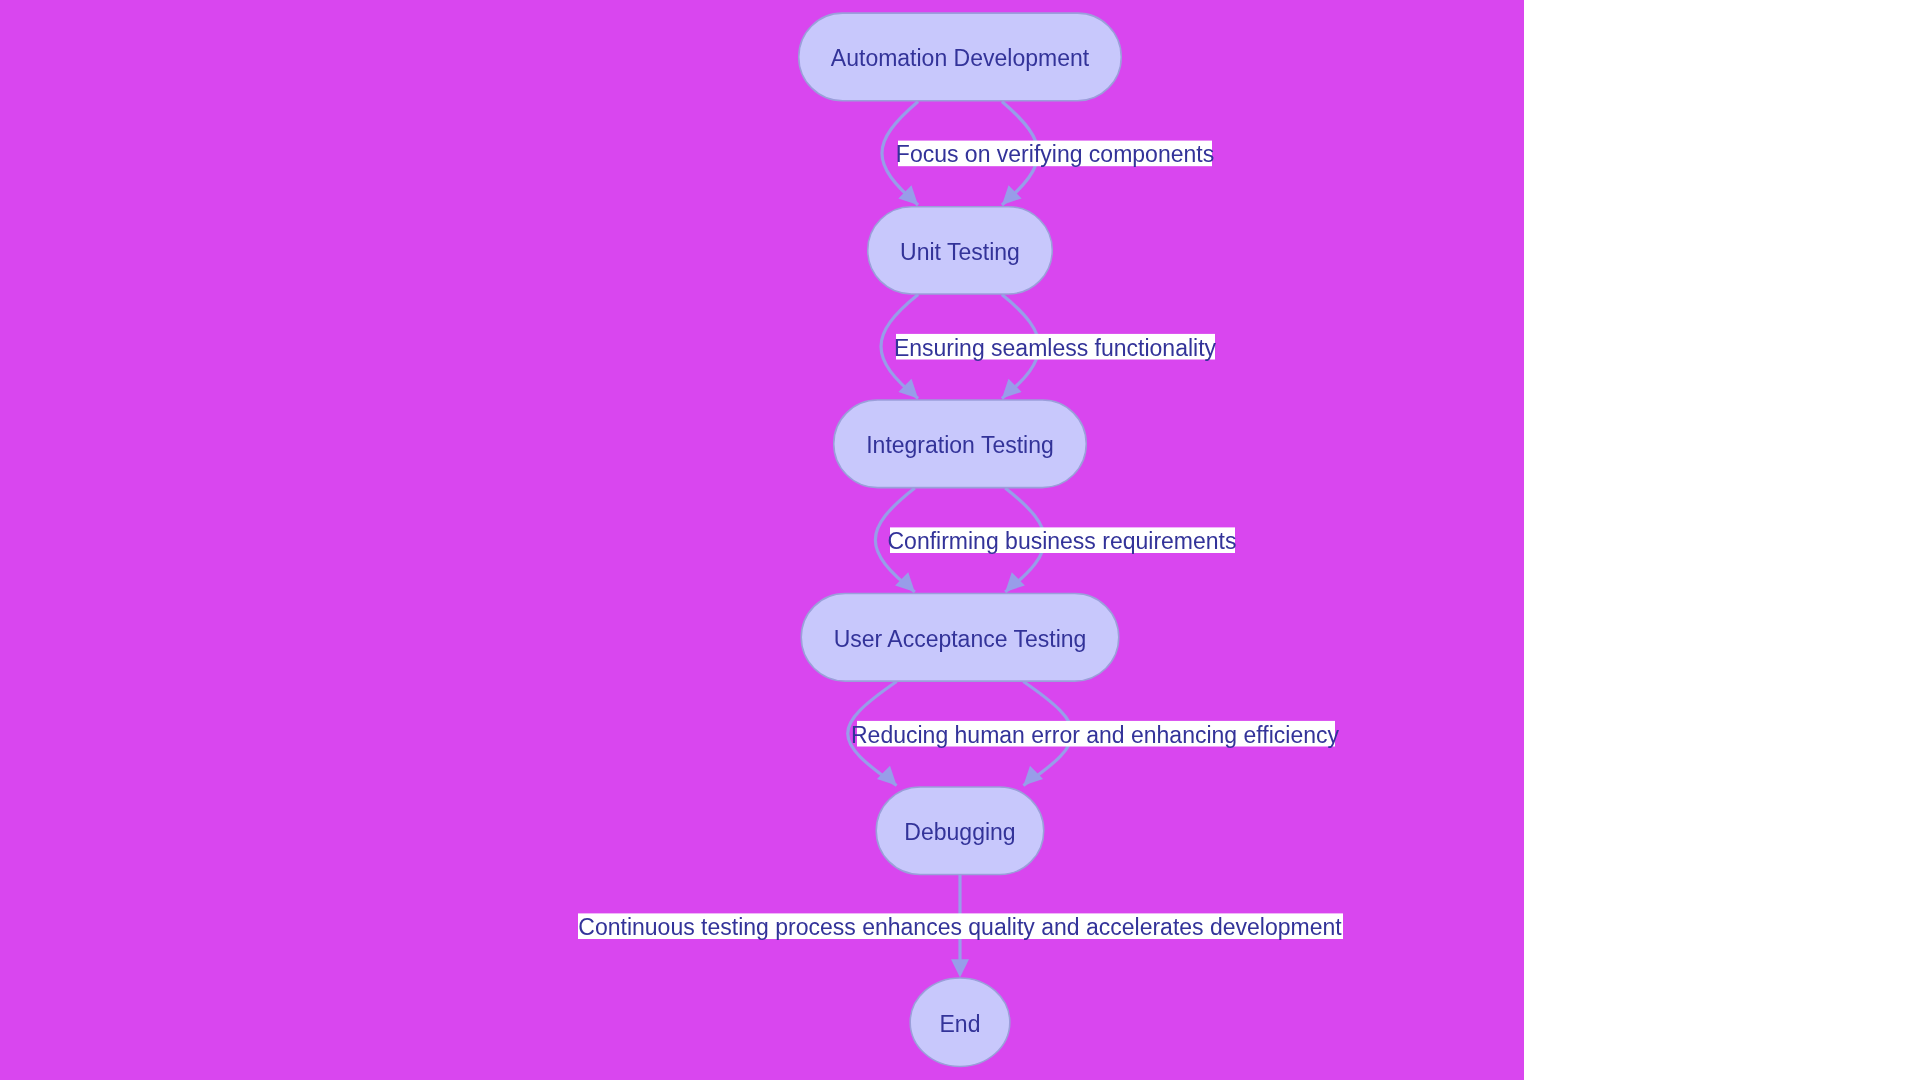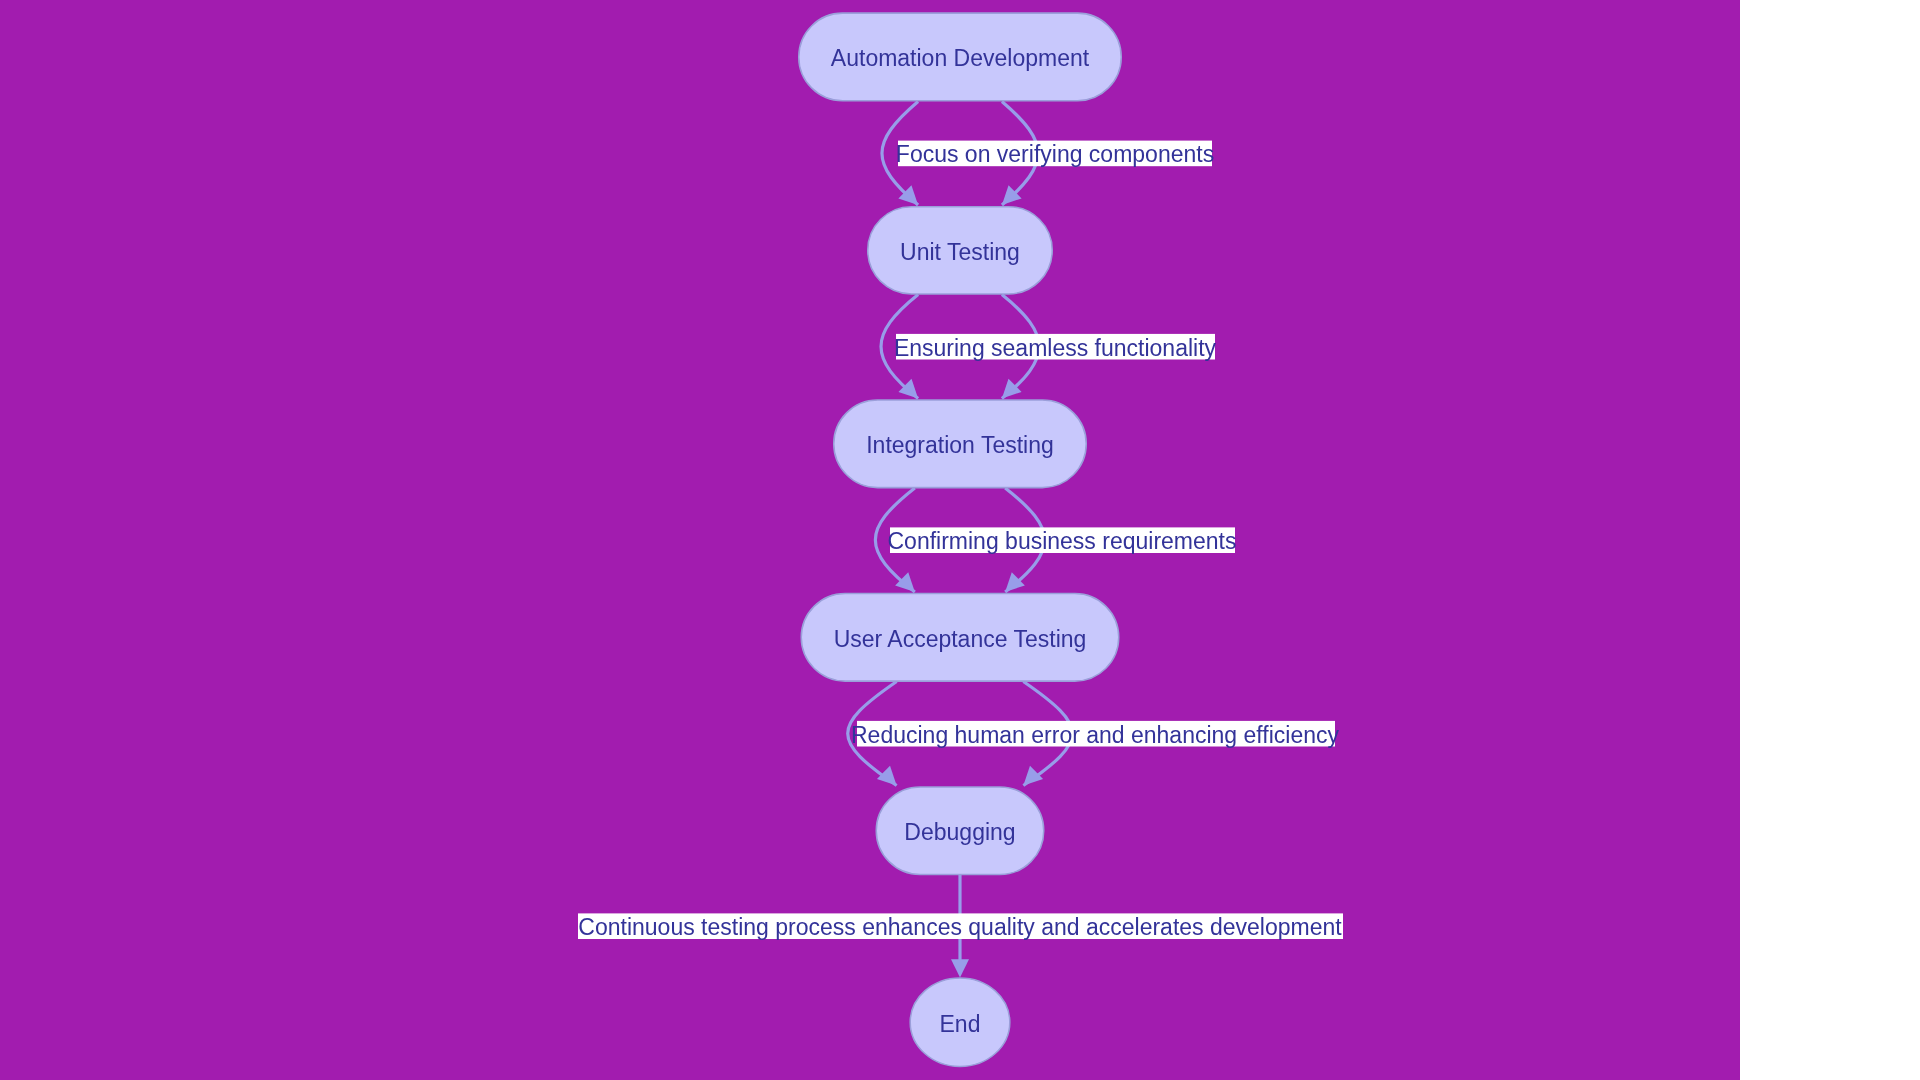--- a/index.html
+++ b/index.html
@@ -1,20 +1,20 @@
 <!DOCTYPE html>
 <html><head>
 <meta charset="utf-8">
 <title>Automation Testing Workflow Flowchart</title>
 <style>
   html,body{margin:0;padding:0;background:#ffffff;}
   body{width:1920px;height:1080px;overflow:hidden;
        font-family:"Liberation Sans", sans-serif;
        -webkit-font-smoothing:antialiased;-moz-osx-font-smoothing:grayscale;}
-  #stage{position:relative;width:1740px;height:1080px;background:#a21caf;}
+  #stage{position:relative;width:1524px;height:1080px;background:#d946ef;}
   svg#chart{display:block;shape-rendering:geometricPrecision;transform:translateZ(0);}
   .node-shape{fill:#C8C8FC;stroke:#9B9FDA;stroke-width:1.55;}
   .node-label{fill:#333399;font-size:23px;font-family:"Liberation Sans",sans-serif;
               text-anchor:middle;}
   .edge-path{fill:none;stroke:#989DE9;stroke-width:3.2;}
   .arrow{fill:#989DE9;stroke:none;}
   .edge-label-bg{fill:#ffffff;stroke:none;}
   .edge-label{fill:#333399;font-size:23px;font-family:"Liberation Sans",sans-serif;
               text-anchor:middle;}
 </style>

